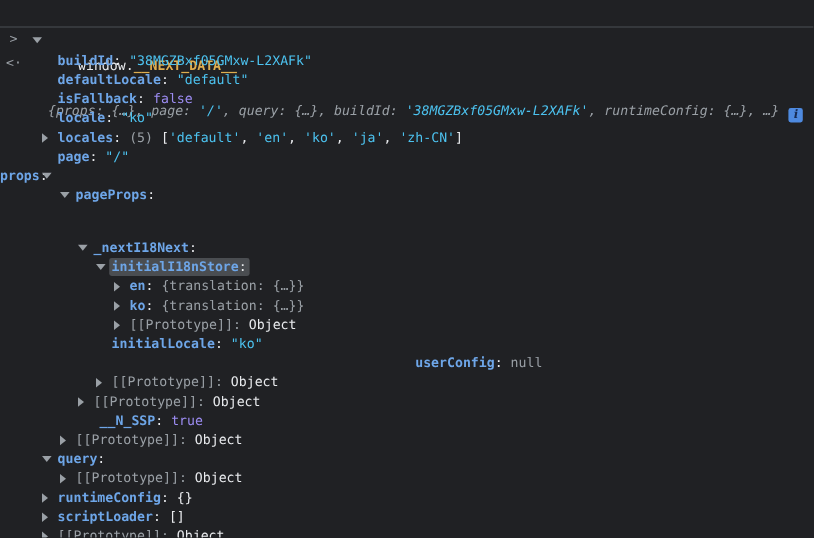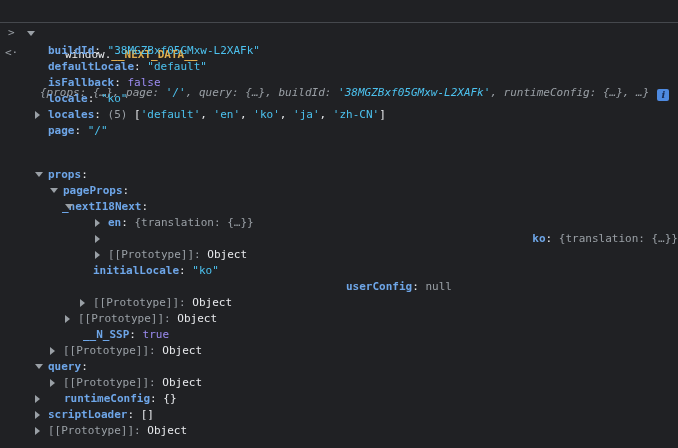--- a/index.html
+++ b/index.html
@@ -82,31 +82,32 @@
     <span class="preview"><span id="preview-segs"><span class="seg-g">{props: {…}, page: </span><span class="seg-s">'/'</span><span class="seg-g">, query: {…}, buildId: </span><span class="seg-s">'38MGZBxf05GMxw-L2XAFk'</span><span class="seg-g">, runtimeConfig: {…}, …}</span></span><span class="info-icon">i</span></span>
   </div>
 
   <div class="tree" id="tree">
       <div class="row" style="padding-left: 48px;"><span class="seg-k">buildId</span><span class="seg-w">: </span><span class="seg-s">"38MGZBxf05GMxw-L2XAFk"</span></div>
       <div class="row" style="padding-left: 48px;"><span class="seg-k">defaultLocale</span><span class="seg-w">: </span><span class="seg-s">"default"</span></div>
       <div class="row" style="padding-left: 48px;"><span class="seg-k">isFallback</span><span class="seg-w">: </span><span class="seg-b">false</span></div>
       <div class="row" style="padding-left: 48px;"><span class="seg-k">locale</span><span class="seg-w">: </span><span class="seg-s">"ko"</span></div>
       <div class="row" style="padding-left: 48px;"><span class="tri collapsed" style="left: 35px;"></span><span class="seg-k">locales</span><span class="seg-w">: </span><span class="seg-g">(5) </span><span class="seg-w">[</span><span class="seg-s">'default'</span><span class="seg-w">, </span><span class="seg-s">'en'</span><span class="seg-w">, </span><span class="seg-s">'ko'</span><span class="seg-w">, </span><span class="seg-s">'ja'</span><span class="seg-w">, </span><span class="seg-s">'zh-CN'</span><span class="seg-w">]</span></div>
       <div class="row" style="padding-left: 48px;"><span class="seg-k">page</span><span class="seg-w">: </span><span class="seg-s">"/"</span></div>
-      <div class="row" style="padding-left: 48px; margin-top: 28px;"><span class="tri expanded" style="left: 35px;"></span><span class="seg-k">props</span><span class="seg-w">:</span></div>
+      <div class="row" style=""><span class="tri expanded" style="left: 35px;"></span><span class="seg-k">props</span><span class="seg-w">:</span></div>
       <div class="row" style="padding-left: 63px;"><span class="tri expanded" style="left: 50px;"></span><span class="seg-k">pageProps</span><span class="seg-w">:</span></div>
-      <div class="row" style="padding-left: 62px;"><span class="tri expanded" style="left: 65px;"></span><span class="seg-k">_nextI18Next</span><span class="seg-w">:</span></div>
+      <div class="row" style="padding-left: 78px; margin-top: 28px;"><span class="tri expanded" style="left: 65px;"></span><span class="seg-k">_nextI18Next</span><span class="seg-w">:</span></div>
+      <div class="row" style="padding-left: 93px;"><span class="tri expanded" style="left: 80px;"></span><span class="hl"><span class="seg-k">initialI18nStore</span><span class="seg-w">:</span></span></div>
       <div class="row" style="padding-left: 108px;"><span class="tri collapsed" style="left: 95px;"></span><span class="seg-k">en</span><span class="seg-w">: </span><span class="seg-g">{translation: {…}}</span></div>
-      <div class="row" style="padding-left: 108px; text-align: right;"><span class="tri collapsed" style="left: 95px;"></span><span class="seg-k">ko</span><span class="seg-w">: </span><span class="seg-g">{translation: {…}}</span></div>
+      <div class="row" style="padding-left: 108px;"><span class="tri collapsed" style="left: 95px;"></span><span class="seg-k">ko</span><span class="seg-w">: </span><span class="seg-g">{translation: {…}}</span></div>
       <div class="row" style="padding-left: 108px;"><span class="tri collapsed" style="left: 95px;"></span><span class="seg-g">[[Prototype]]</span><span class="seg-g">: </span><span class="seg-w">Object</span></div>
       <div class="row" style="padding-left: 93px;"><span class="seg-k">initialLocale</span><span class="seg-w">: </span><span class="seg-s">"ko"</span></div>
       <div class="row" style="padding-left: 120px; text-align: center;"><span class="seg-k">userConfig</span><span class="seg-w">: </span><span class="seg-u">null</span></div>
       <div class="row" style="padding-left: 93px;"><span class="tri collapsed" style="left: 80px;"></span><span class="seg-g">[[Prototype]]</span><span class="seg-g">: </span><span class="seg-w">Object</span></div>
       <div class="row" style="padding-left: 78px;"><span class="tri collapsed" style="left: 65px;"></span><span class="seg-g">[[Prototype]]</span><span class="seg-g">: </span><span class="seg-w">Object</span></div>
       <div class="row" style="padding-left: 63px; margin-left: 20px;"><span class="seg-k">__N_SSP</span><span class="seg-w">: </span><span class="seg-b">true</span></div>
       <div class="row" style="padding-left: 63px;"><span class="tri collapsed" style="left: 50px;"></span><span class="seg-g">[[Prototype]]</span><span class="seg-g">: </span><span class="seg-w">Object</span></div>
       <div class="row" style="padding-left: 48px;"><span class="tri expanded" style="left: 35px;"></span><span class="seg-k">query</span><span class="seg-w">:</span></div>
       <div class="row" style="padding-left: 63px;"><span class="tri collapsed" style="left: 50px;"></span><span class="seg-g">[[Prototype]]</span><span class="seg-g">: </span><span class="seg-w">Object</span></div>
-      <div class="row" style="padding-left: 64px;"><span class="tri collapsed" style="left: 35px;"></span><span class="seg-k">runtimeConfig</span><span class="seg-w">: </span><span class="seg-w">{}</span></div>
+      <div class="row" style="padding-left: 48px;"><span class="tri collapsed" style="left: 35px;"></span><span class="seg-k">runtimeConfig</span><span class="seg-w">: </span><span class="seg-w">{}</span></div>
       <div class="row" style="padding-left: 48px;"><span class="tri collapsed" style="left: 35px;"></span><span class="seg-k">scriptLoader</span><span class="seg-w">: </span><span class="seg-w">[]</span></div>
       <div class="row" style="padding-left: 48px;"><span class="tri collapsed" style="left: 35px;"></span><span class="seg-g">[[Prototype]]</span><span class="seg-g">: </span><span class="seg-w">Object</span></div>
     </div>
 </div>
 
 </body></html>

